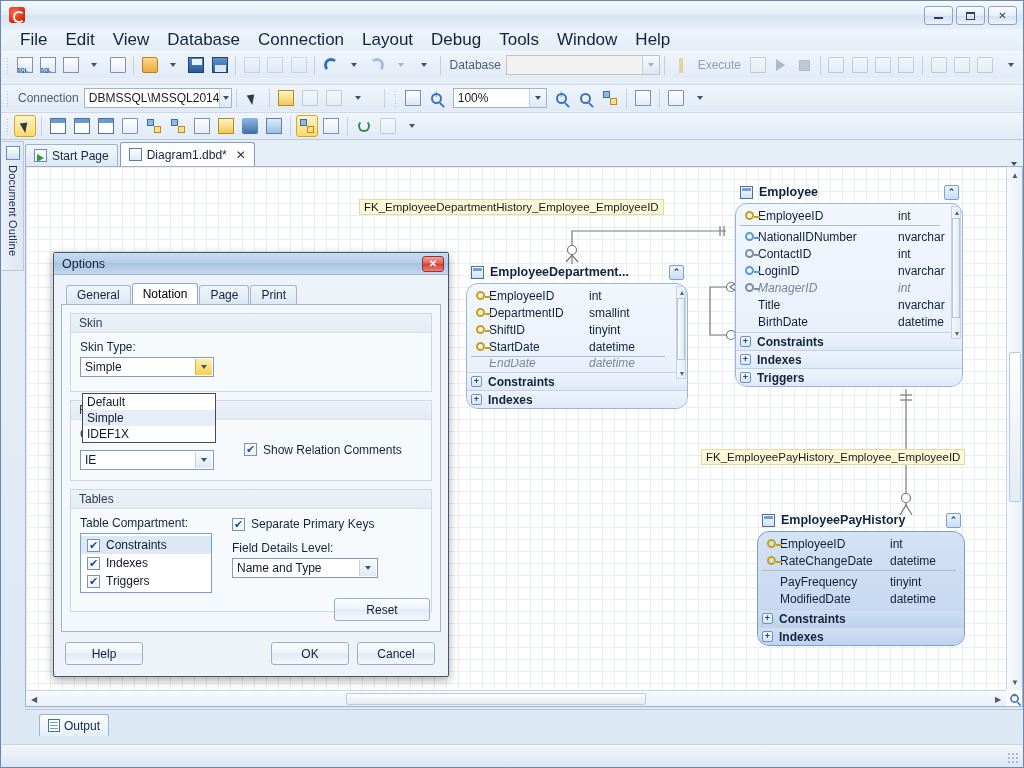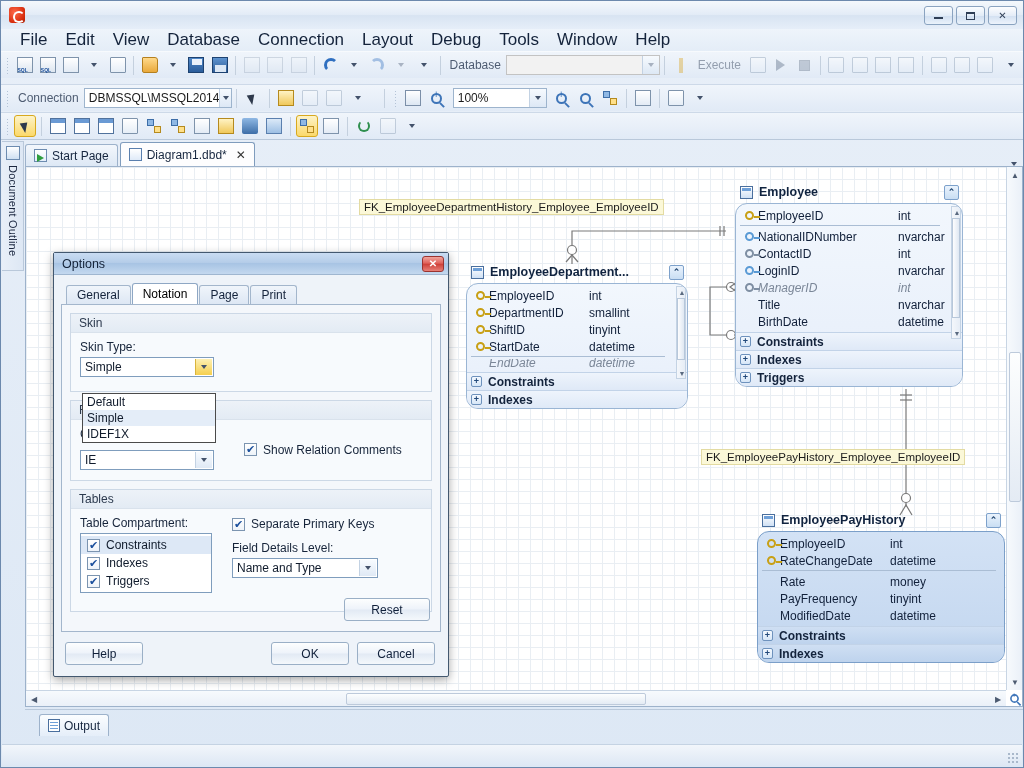--- a/index.html
+++ b/index.html
@@ -811,21 +811,21 @@
             <span class="plusbox">+</span>
             <span>Constraints</span>
           </div>
           <div class="compart">
             <span class="plusbox">+</span>
             <span>Indexes</span>
           </div>
         </div>
       </div>
 
-      <div class="entity" style="left:731px; top:342px; width:248px;">
+      <div class="entity" style="left:731px; top:342px; width:208px;">
         <div class="ent-head">
           <span class="ehicon"></span>
           <span>EmployeePayHistory</span>
           <span class="collapse-btn">⌃</span>
         </div>
         <div class="ent-body selected">
           <div class="fieldlist">
             <div class="frow">
               <span class="kslot">
                   <span class="keyicon pkfk"></span>
@@ -834,25 +834,20 @@
               <span class="ftype" style="left:132px">int</span>
             </div>
             <div class="frow">
               <span class="kslot">
                   <span class="keyicon"></span>
                 </span>
               <span class="fname">RateChangeDate</span>
               <span class="ftype" style="left:132px">datetime</span>
             </div>
             <div class="pk-sep"></div>
-            <div class="frow">
-              <span class="kslot"></span>
-              <span class="fname">Rate</span>
-              <span class="ftype" style="left:132px">money</span>
-            </div>
             <div class="frow">
               <span class="kslot"></span>
               <span class="fname">PayFrequency</span>
               <span class="ftype" style="left:132px">tinyint</span>
             </div>
             <div class="frow">
               <span class="kslot"></span>
               <span class="fname">ModifiedDate</span>
               <span class="ftype" style="left:132px">datetime</span>
             </div>
@@ -972,21 +967,21 @@
               <div class="combo" style="width:146px;">
                 <span>Name and Type</span>
                 <span class="arrowbox">
                     <span class="caret"></span>
                   </span>
               </div>
             </div>
           </div>
         </div>
 
-        <div class="btn" style="position:absolute; right:10px; bottom:10px; width:86px;">Reset</div>
+        <div class="btn" style="position:absolute; right:10px; bottom:10px; width:96px;">Reset</div>
       </div>
 
       <div class="dropdown" style="left:28px; top:118px; width:134px;">
         <div class="ddopt">Default</div>
         <div class="ddopt sel">Simple</div>
         <div class="ddopt">IDEF1X</div>
       </div>
 
       <div class="dlg-footer">
         <div class="btn" style="position:absolute; left:4px; top:0; width:78px;">Help</div>

